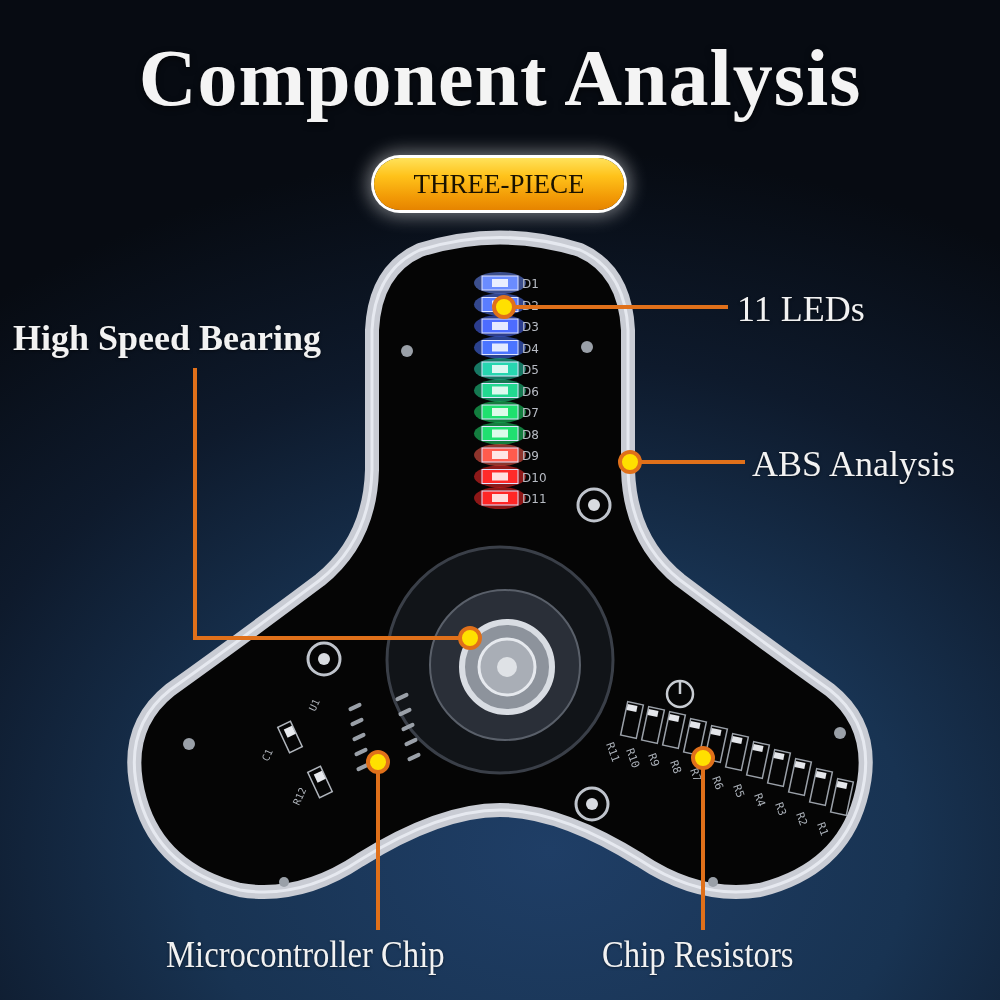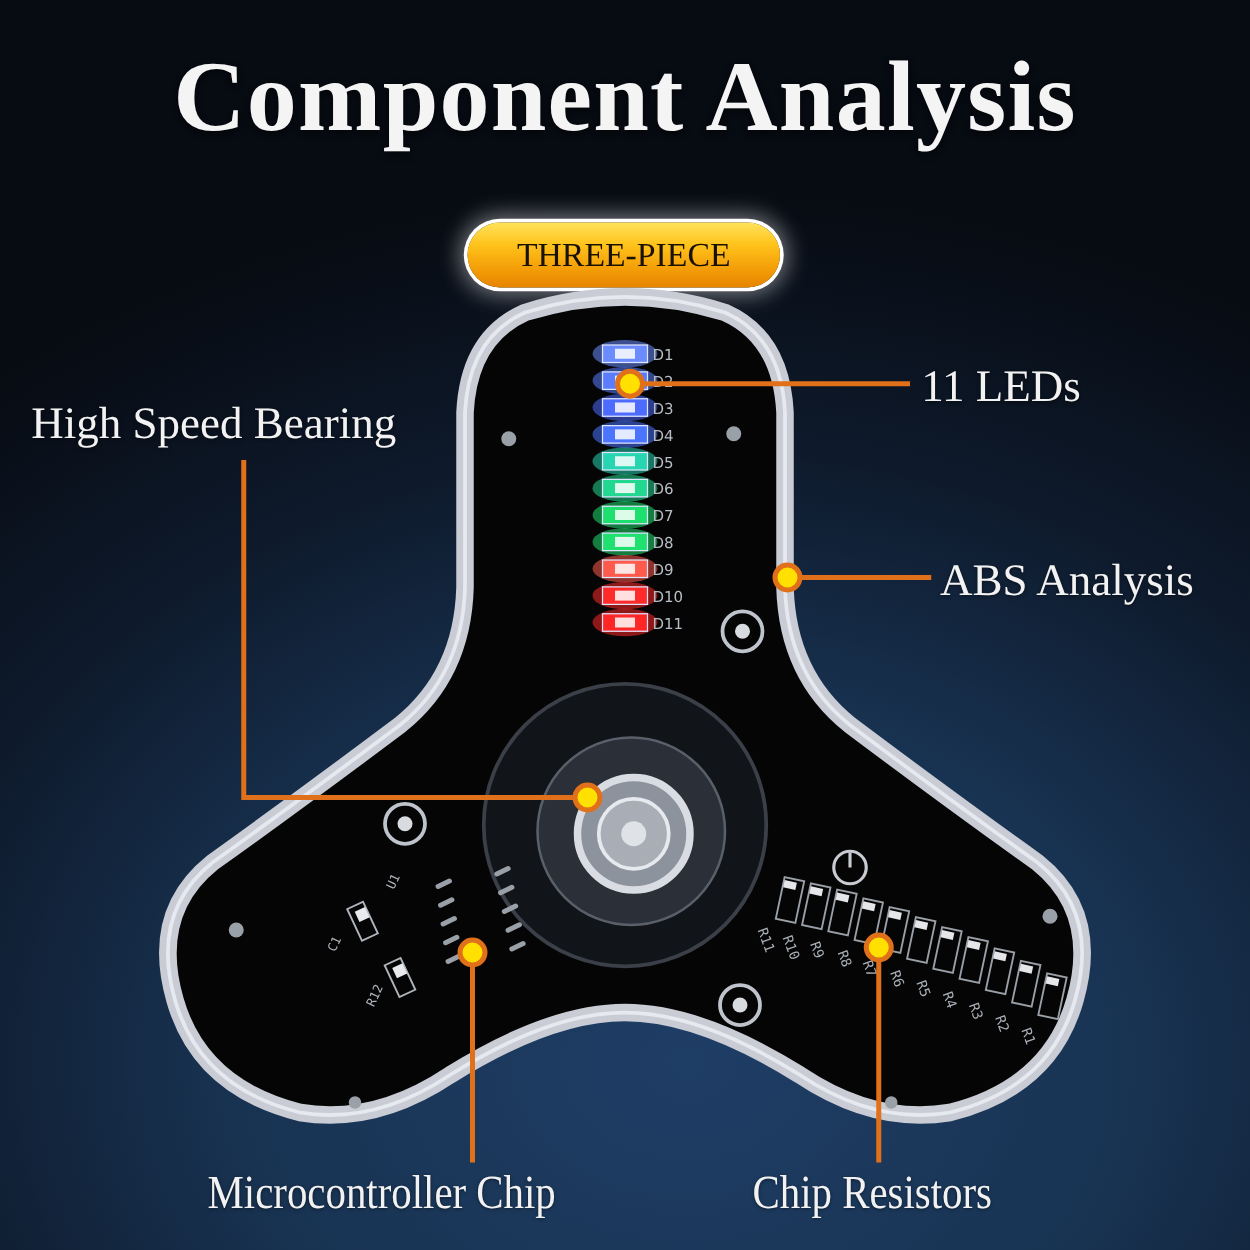--- a/index.html
+++ b/index.html
@@ -4,21 +4,21 @@
 <style>
   html,body{margin:0;padding:0;}
   body{width:1000px;height:1000px;overflow:hidden;position:relative;
     background:radial-gradient(ellipse 900px 700px at 55% 85%, #1f3e66 0%, #183352 40%, #0e1a2c 70%, #070b12 100%);
     font-family:"Liberation Serif","DejaVu Serif",serif;}
   .title{position:absolute;left:0;top:38px;width:1000px;text-align:center;color:#f4f4f4;
     font-size:80px;font-weight:bold;letter-spacing:1px;line-height:1;text-shadow:0 2px 6px rgba(0,0,0,.6);}
   .badge{position:absolute;left:374px;top:158px;width:250px;height:52px;border-radius:26px;
     background:linear-gradient(180deg,#ffe25a 0%,#ffc21a 35%,#f29a06 75%,#e68400 100%);
     box-shadow:0 0 0 3px #fff,0 0 18px 6px rgba(255,255,255,.45);
-    display:flex;align-items:center;justify-content:center;color:#1a1200;font-size:27px;font-weight:normal;margin-top:20px;}
+    display:flex;align-items:center;justify-content:center;color:#1a1200;font-size:27px;font-weight:normal;}
   .label{position:absolute;color:#f2f2f2;font-size:36px;line-height:1;white-space:nowrap;text-shadow:0 1px 3px rgba(0,0,0,.5);}
   .label.cond{font-size:38px;transform:scaleX(.86);transform-origin:left top;}
   svg.art{position:absolute;left:0;top:0;}
 </style>
 </head>
 <body>
 
 <div class="title">Component Analysis</div>
 <div class="badge">THREE-PIECE</div>
 
@@ -196,17 +196,17 @@
   </g>
   <g fill="#ffe000" stroke="#e0701a" stroke-width="4">
     <circle cx="470" cy="638" r="10"></circle>
     <circle cx="504" cy="307" r="10"></circle>
     <circle cx="630" cy="462" r="10"></circle>
     <circle cx="378" cy="762" r="10"></circle>
     <circle cx="703" cy="758" r="10"></circle>
   </g>
 </svg>
 
-<div class="label" style="left:25px;top:320px;">High Speed Bearing</div>
+<div class="label" style="left:13px;top:320px;font-weight:bold;">High Speed Bearing</div>
 <div class="label" style="left:737px;top:291px;">11 LEDs</div>
 <div class="label" style="left:752px;top:446px;">ABS Analysis</div>
 <div class="label cond" style="left:166px;top:935px;">Microcontroller Chip</div>
 <div class="label cond" style="left:602px;top:935px;">Chip Resistors</div>
 
 </body></html>

